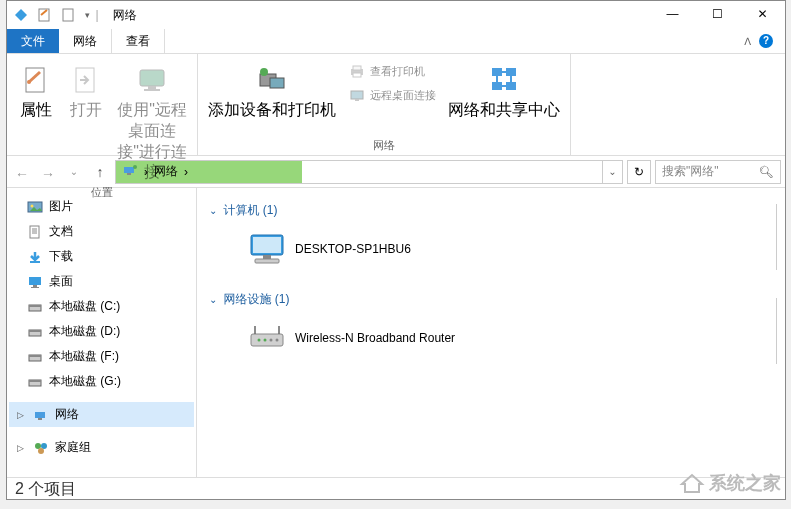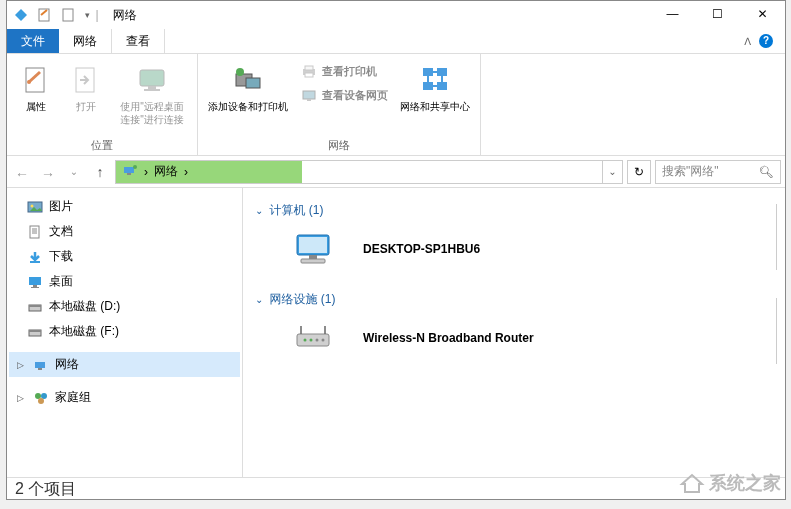--- a/index.html
+++ b/index.html
@@ -20,46 +20,46 @@
     .tab-right { margin-left: auto; display: flex; align-items: center; gap: 8px; padding-right: 12px; }
     .collapse-arrow { color: #666; font-size: 10px; }
     .help-icon { width: 14px; height: 14px; background: #0078d7; color: #fff; border-radius: 50%; text-align: center; line-height: 14px; font-size: 10px; font-weight: bold; }
     
     .ribbon { height: 102px; background: #fff; border-bottom: 1px solid #ddd; display: flex; }
     .ribbon-group { border-right: 1px solid #ddd; display: flex; flex-direction: column; padding: 4px 10px 2px; }
     .ribbon-group-body { flex: 1; display: flex; gap: 12px; }
     .ribbon-group-label { text-align: center; font-size: 11px; color: #666; padding-top: 2px; }
     .ribbon-big-btn { display: flex; flex-direction: column; align-items: center; gap: 2px; padding-top: 4px; min-width: 38px; }
     .ribbon-big-btn .icon-box { width: 36px; height: 36px; display: flex; align-items: center; justify-content: center; }
-    .ribbon-big-btn .lbl { font-size: 10px; text-align: center; line-height: 1.3; }
+    .ribbon-big-btn .lbl { font-size: 16px; text-align: center; line-height: 1.3; }
     .disabled { opacity: 0.45; }
     .ribbon-small-list { display: flex; flex-direction: column; gap: 6px; padding-top: 4px; }
-    .ribbon-small-btn { display: flex; align-items: center; gap: 4px; font-size: 11px; font-weight: bold; }
+    .ribbon-small-btn { display: flex; align-items: center; gap: 4px; font-size: 11px; }
     .ribbon-small-btn .icon-box { width: 18px; height: 18px; display: flex; align-items: center; justify-content: center; }
     
     .nav-bar { height: 32px; display: flex; align-items: center; border-bottom: 1px solid #ddd; padding: 0 4px; gap: 4px; }
     .nav-arrow { width: 22px; height: 22px; display: flex; align-items: center; justify-content: center; color: #999; font-size: 14px; }
     .nav-arrow.en { color: #444; }
     .address-bar { flex: 1; height: 24px; border: 1px solid #ccc; display: flex; align-items: center; }
     .address-green { background: #97d77a; height: 100%; display: flex; align-items: center; padding: 0 6px; gap: 6px; flex: 1; max-width: 186px; font-size: 12px; }
     .address-white { flex: 1; background: #fff; height: 100%; }
     .address-drop { width: 20px; text-align: center; font-size: 10px; color: #666; border-left: 1px solid #ccc; line-height: 24px; }
     .refresh-btn { width: 24px; height: 24px; border: 1px solid #ccc; display: flex; align-items: center; justify-content: center; font-size: 12px; }
     .search-bar { width: 126px; height: 24px; border: 1px solid #ccc; display: flex; align-items: center; padding: 0 6px; font-size: 12px; color: #888; gap: 6px; }
     
     .content { display: flex; height: 289px; }
-    .tree { width: 236px; border-right: 1px solid #ddd; overflow-y: auto; padding: 6px 2px; font-size: 12px; }
+    .tree { width: 190px; border-right: 1px solid #ddd; overflow-y: auto; padding: 6px 2px; font-size: 12px; }
     .tree-item { display: flex; align-items: center; gap: 6px; padding: 4px 6px 4px 18px; white-space: nowrap; }
     .tree-item.sel { background: #d6eafc; }
     .tree-item .icon-box { width: 16px; height: 14px; display: flex; align-items: center; justify-content: center; }
     
     .main { flex: 1; overflow-y: auto; padding: 8px 12px; position: relative; font-size: 12px; }
     .group-header { display: flex; align-items: center; gap: 6px; color: #2060a0; padding: 6px 0 8px; }
     .group-header .chev { font-size: 10px; }
-    .item-row { display: flex; align-items: center; gap: 28px; padding: 4px 0 18px 36px; font-weight: bold; }
+    .item-row { display: flex; align-items: center; gap: 6px; padding: 4px 0 18px 36px; }
     .item-icon { width: 44px; height: 36px; display: flex; align-items: center; justify-content: center; }
     .divider { position: absolute; right: 8px; height: 66px; border-right: 1px solid #ccc; }
     
     .status-bar { height: 24px; border-top: 1px solid #ddd; display: flex; align-items: center; padding: 0 8px; font-size: 16px; color: #333; }
     .watermark { position: absolute; bottom: 14px; right: 10px; font-size: 18px; color: #bbb; font-weight: bold; pointer-events: none; display: flex; align-items: center; gap: 4px; }
   </style>
 </head>
 <body>
 
 <div class="window">
@@ -162,21 +162,21 @@
             </div>
             <span>查看打印机</span>
           </div>
           <div class="ribbon-small-btn disabled">
             <div class="icon-box">
               <svg width="16" height="16" viewBox="0 0 16 16">
                   <rect x="2" y="4" width="12" height="8" fill="#7ab" stroke="#555"></rect>
                   <rect x="6" y="12" width="4" height="2" fill="#888"></rect>
                 </svg>
             </div>
-            <span>查看设备网页</span>
+            <span>远程桌面连接</span>
           </div>
         </div>
         <div class="ribbon-big-btn" style="">
           <div class="icon-box">
             <svg width="32" height="32" viewBox="0 0 32 32">
                 <rect x="4" y="4" width="10" height="8" fill="#4a9de0"></rect>
                 <rect x="18" y="4" width="10" height="8" fill="#4a9de0"></rect>
                 <rect x="4" y="18" width="10" height="8" fill="#4a9de0"></rect>
                 <rect x="18" y="18" width="10" height="8" fill="#4a9de0"></rect>
                 <path d="M14 8 L18 8 M14 22 L18 22 M9 12 L9 18 M23 12 L23 18" stroke="#4a9de0" stroke-width="2"></path>
@@ -259,30 +259,48 @@
           </div>
         <span>桌面</span>
       </div>
       <div class="tree-item">
         <div class="icon-box">
             <svg width="16" height="14">
               <rect x="2" y="5" width="12" height="6" fill="#ccc" stroke="#666"></rect>
               <rect x="2" y="5" width="12" height="2" fill="#888"></rect>
             </svg>
           </div>
-        <span>本地磁盘 (D:)</span>
+        <span>本地磁盘 (C:)</span>
       </div>
       <div class="tree-item">
         <div class="icon-box">
             <svg width="16" height="14">
               <rect x="2" y="5" width="12" height="6" fill="#ccc" stroke="#666"></rect>
               <rect x="2" y="5" width="12" height="2" fill="#888"></rect>
             </svg>
           </div>
+        <span>本地磁盘 (D:)</span>
+      </div>
+      <div class="tree-item">
+        <div class="icon-box">
+            <svg width="16" height="14">
+              <rect x="2" y="5" width="12" height="6" fill="#ccc" stroke="#666"></rect>
+              <rect x="2" y="5" width="12" height="2" fill="#888"></rect>
+            </svg>
+          </div>
         <span>本地磁盘 (F:)</span>
+      </div>
+      <div class="tree-item">
+        <div class="icon-box">
+            <svg width="16" height="14">
+              <rect x="2" y="5" width="12" height="6" fill="#ccc" stroke="#666"></rect>
+              <rect x="2" y="5" width="12" height="2" fill="#888"></rect>
+            </svg>
+          </div>
+        <span>本地磁盘 (G:)</span>
       </div>
       <div style="height:8px"></div>
       <div class="tree-item sel" style="padding-left:8px">
         <span style="font-size:9px;color:#555;width:10px">▷</span>
         <div class="icon-box">
             <svg width="16" height="14">
               <rect x="2" y="4" width="10" height="6" fill="#4a9de0"></rect>
               <rect x="5" y="10" width="4" height="2" fill="#888"></rect>
             </svg>
           </div>

